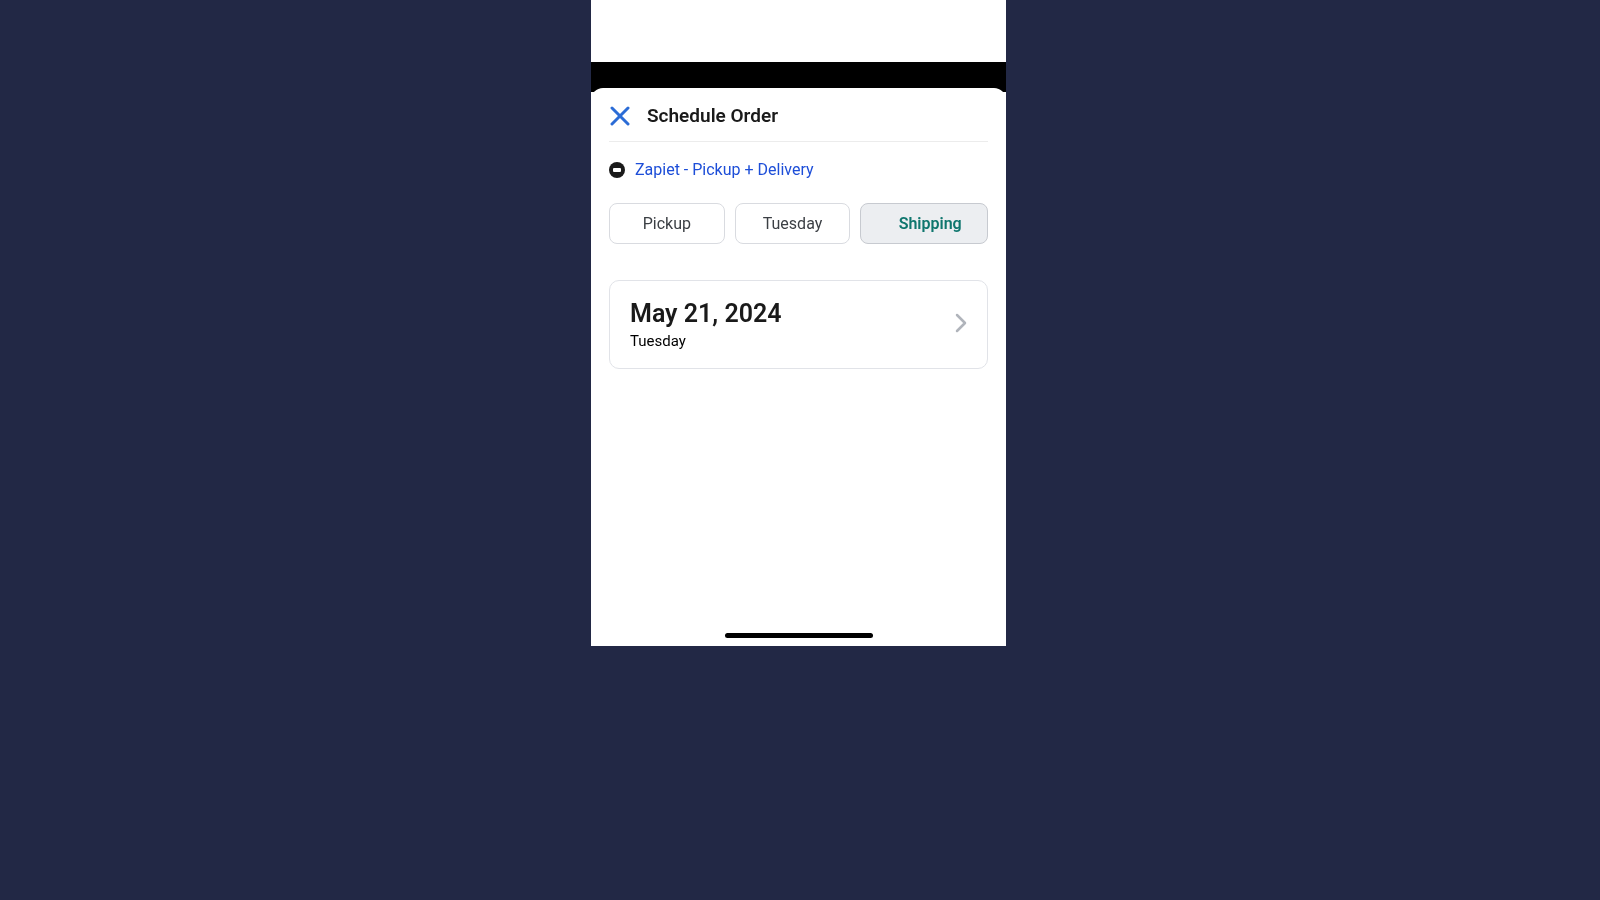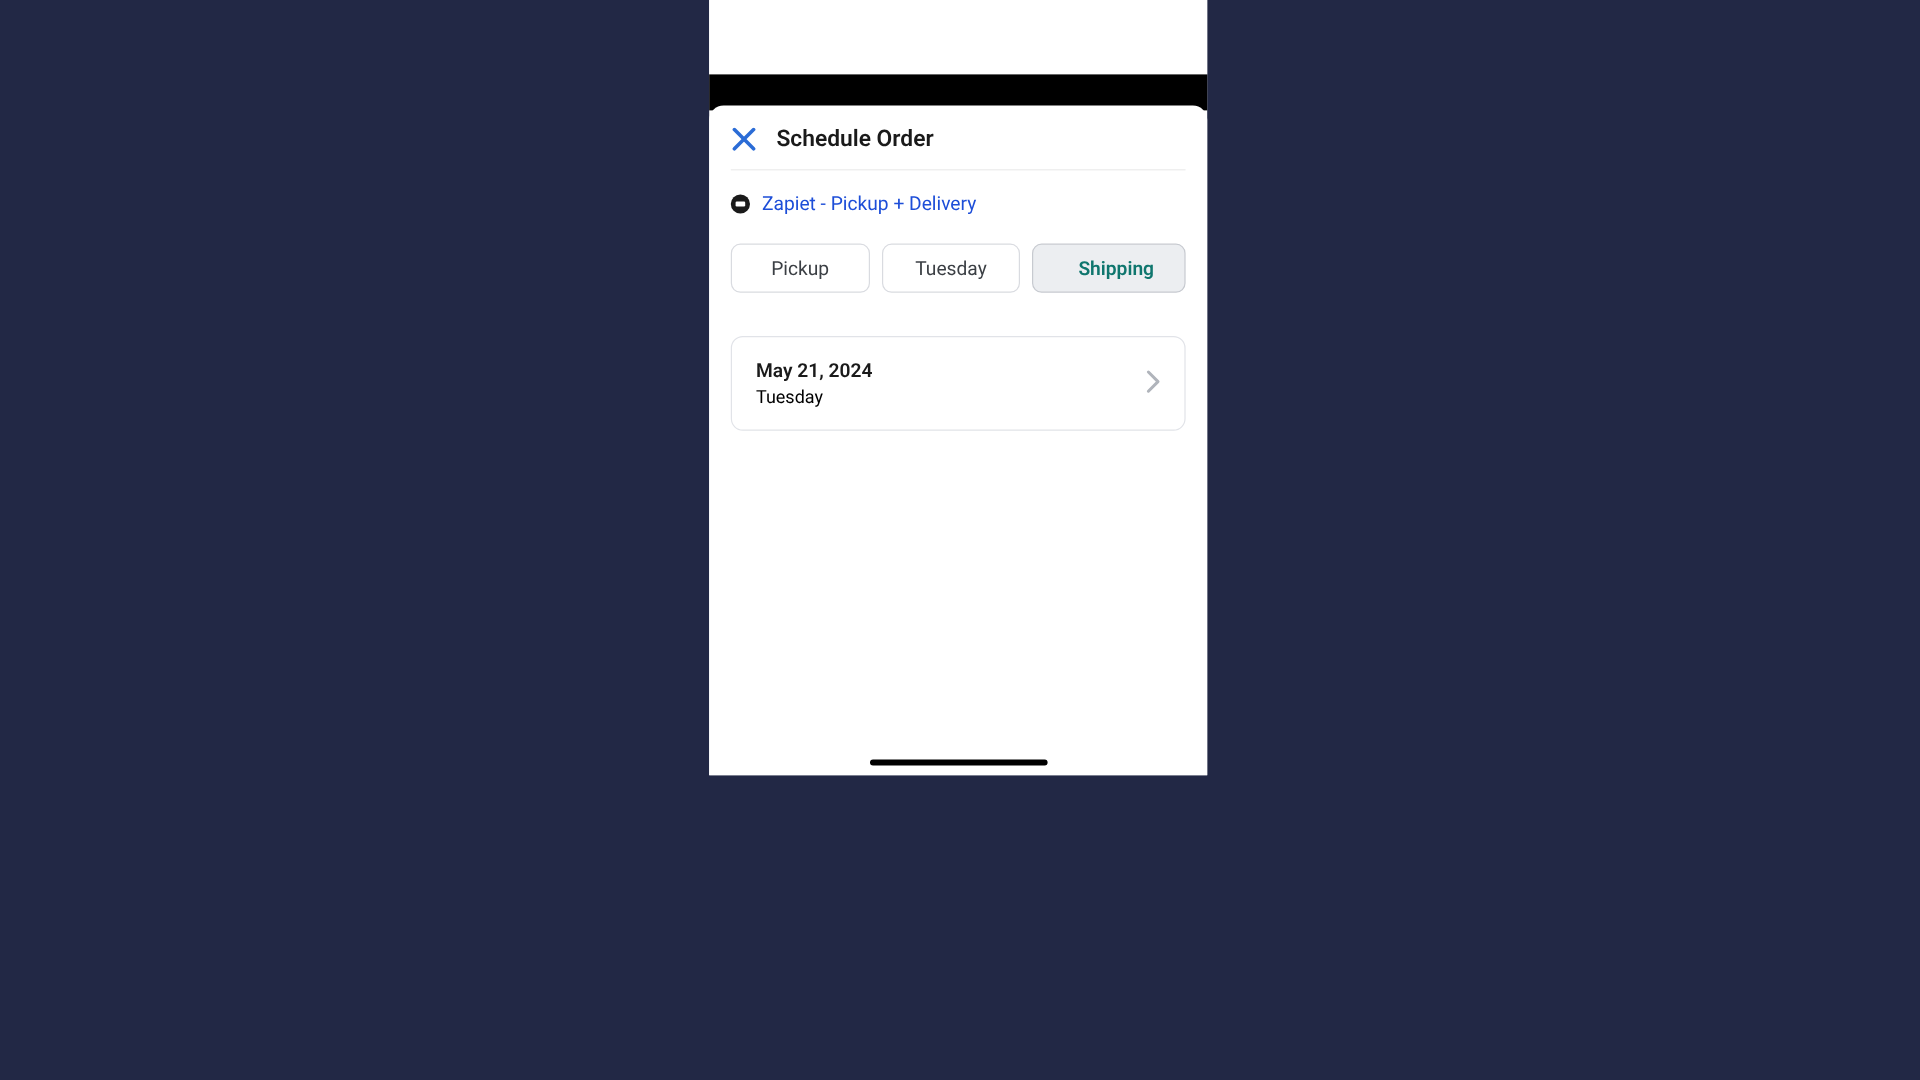--- a/index.html
+++ b/index.html
@@ -125,21 +125,21 @@
       align-items: center;
       justify-content: space-between;
       cursor: pointer;
     }
     .date-text {
       display: flex;
       flex-direction: column;
       gap: 4px;
     }
     .date-main {
-      font-size: 16px;
+      font-size: 25px;
       font-weight: 600;
       color: #1a1a1a;
     }
     .date-sub {
       font-size: 15px;
       color: #000000;
     }
     .chevron {
       color: #b0b4bb;
     }

